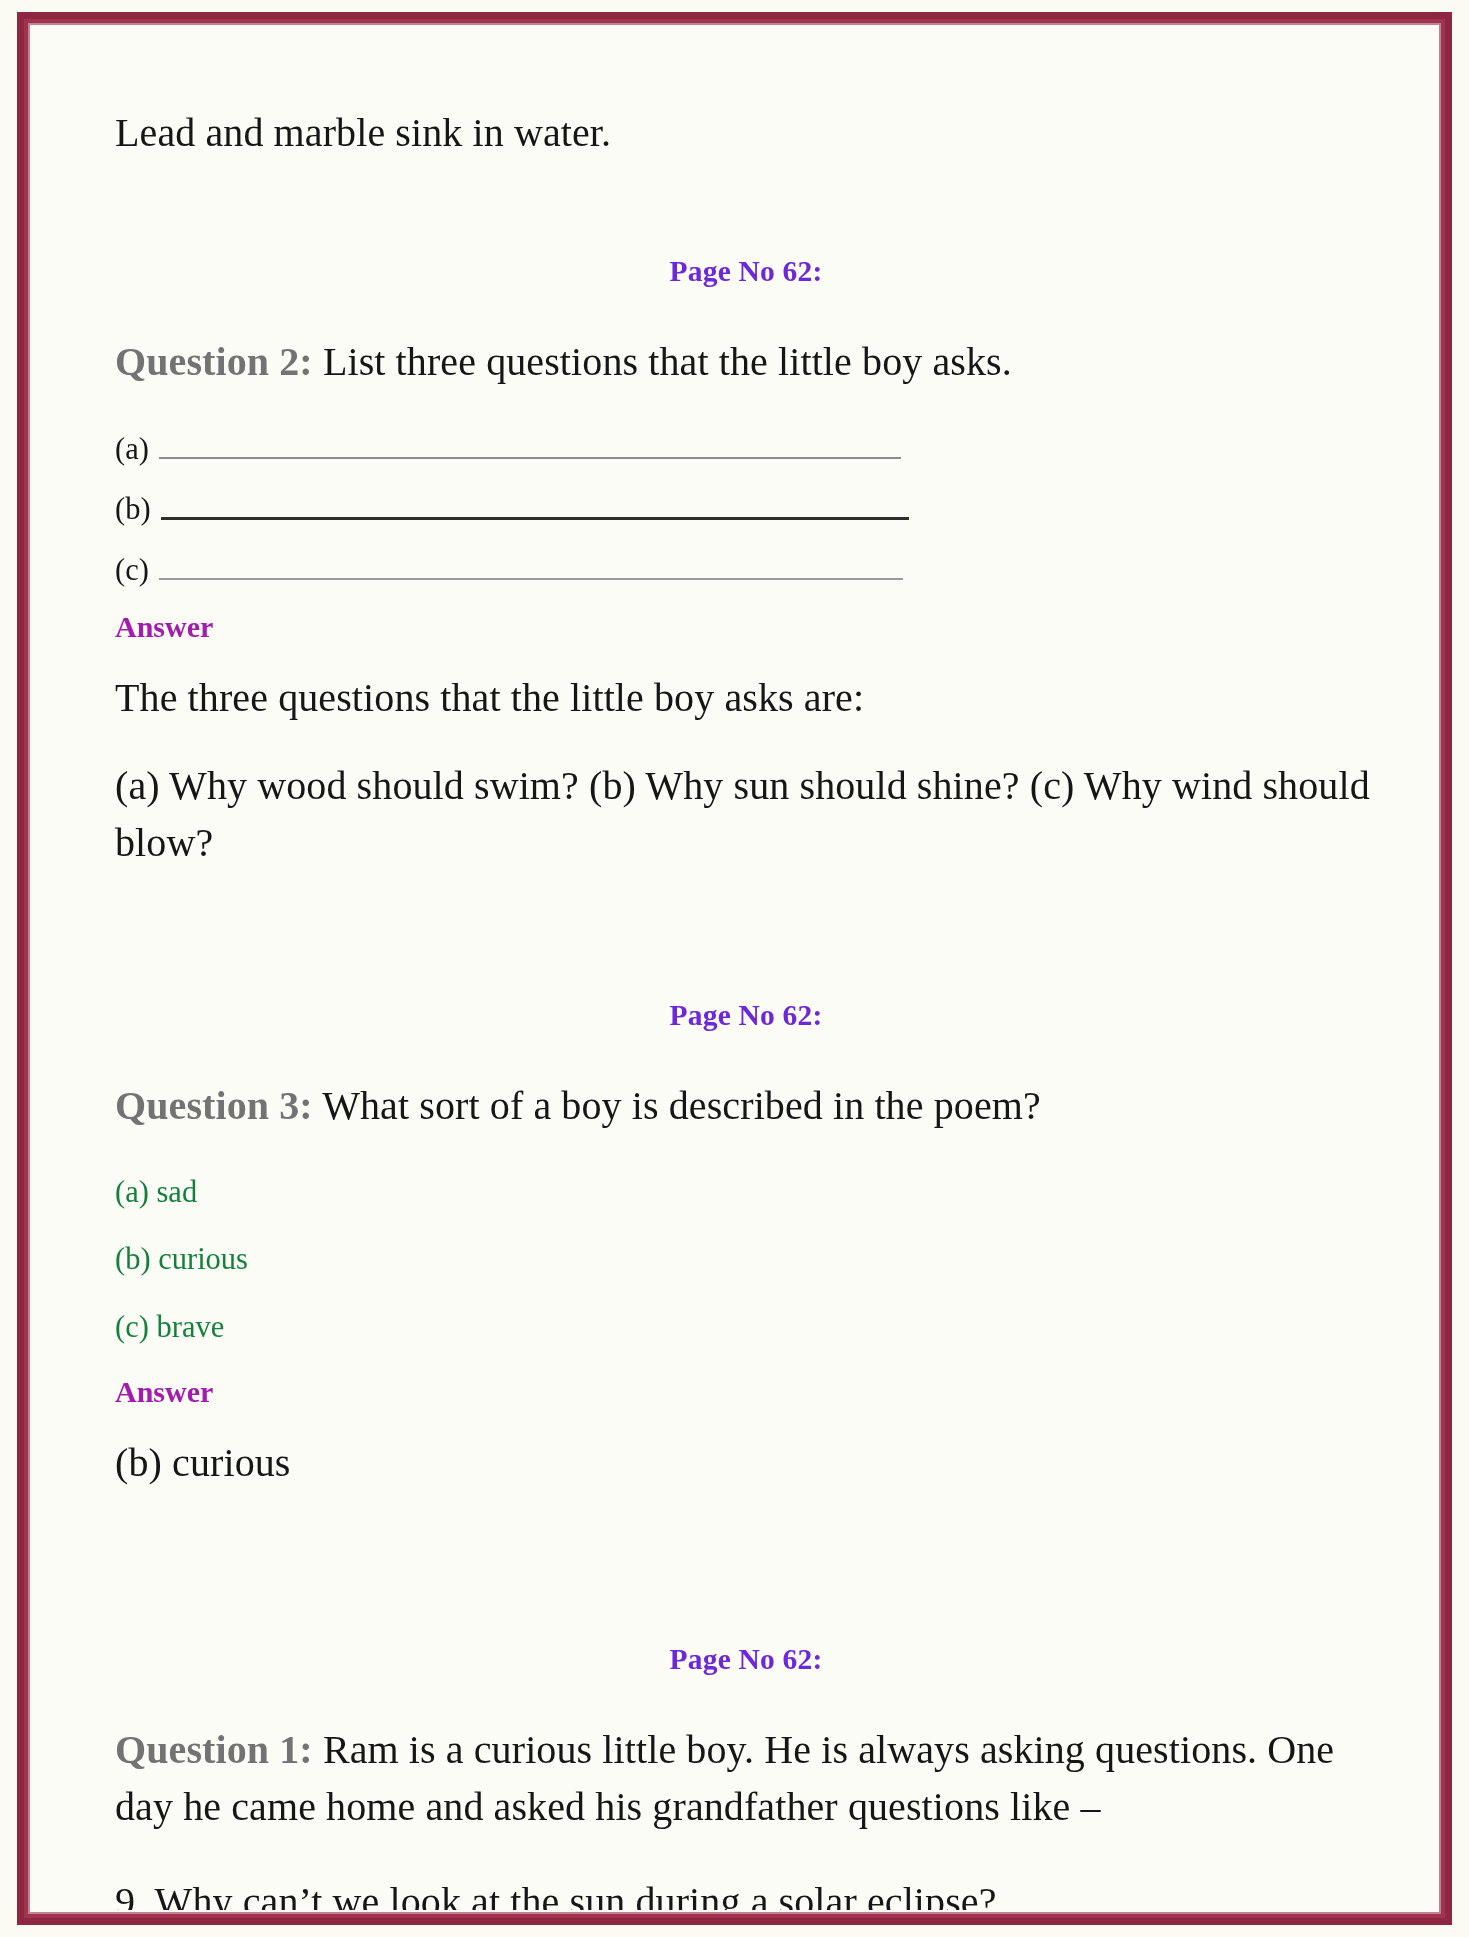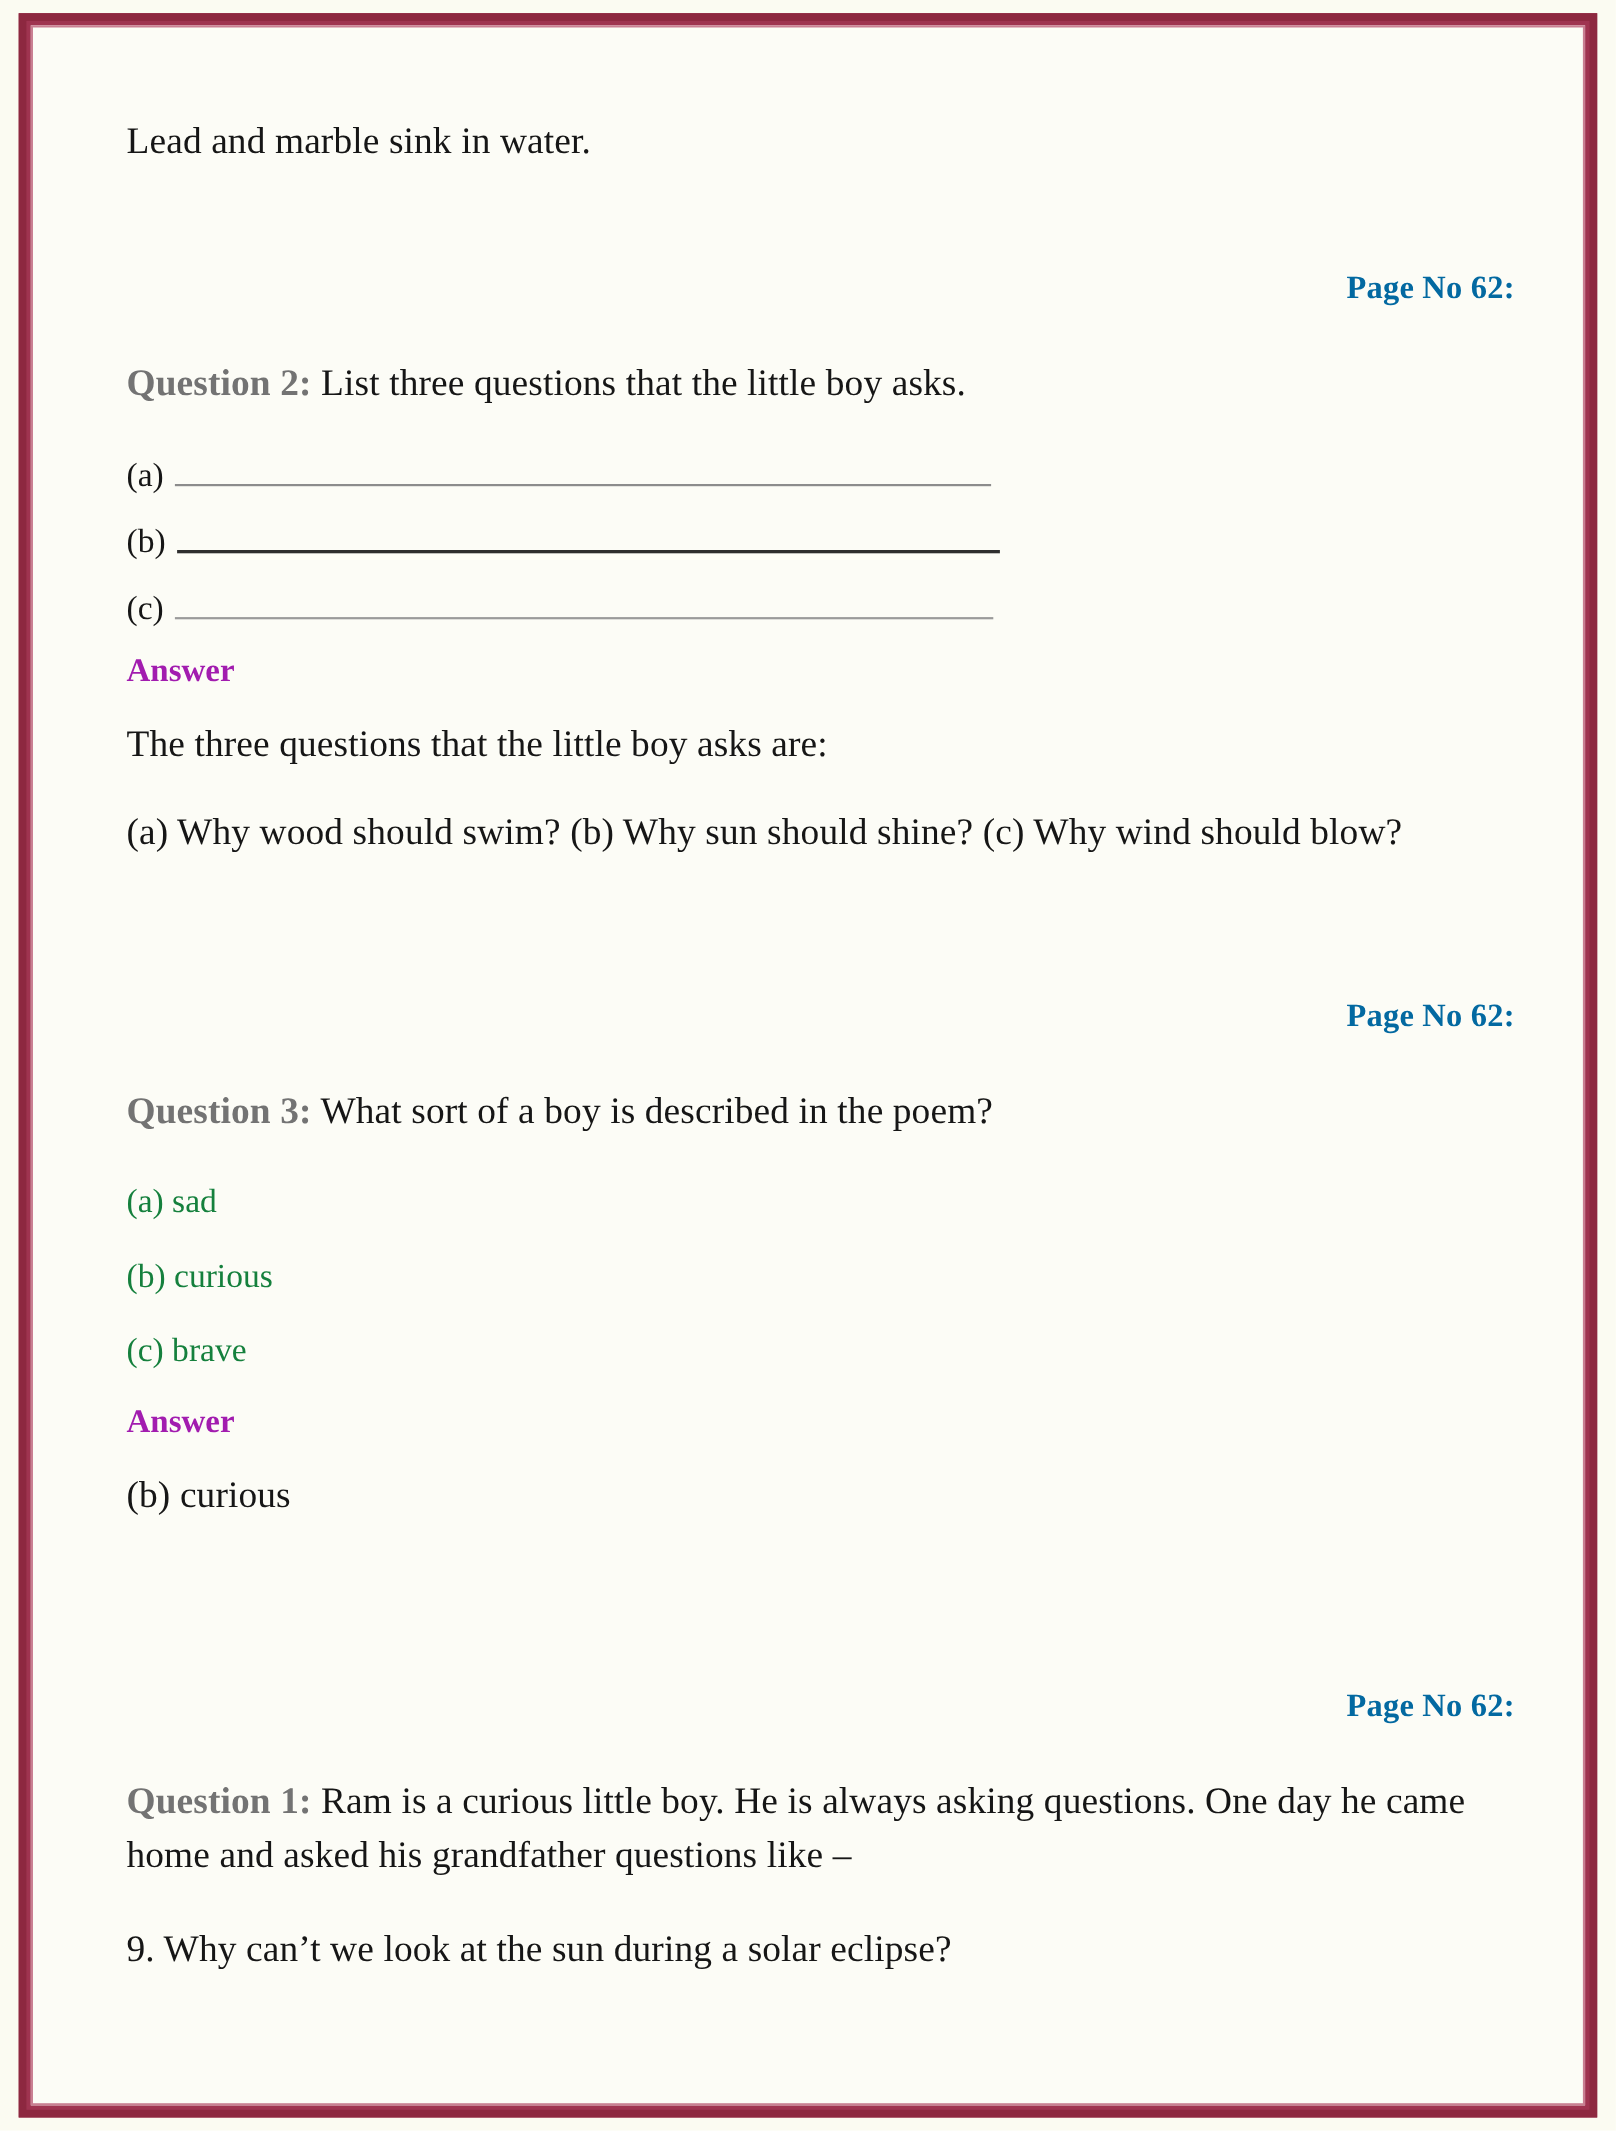--- a/index.html
+++ b/index.html
@@ -70,35 +70,35 @@
 
   .content {
     position: absolute;
     left: 83px;
     right: 60px;
     top: 78px;
     color: #1a1a1a;
   }
 
   .para {
-    font-size: 34px;
+    font-size: 40px;
     line-height: 1.42;
     margin: 0 0 31px 0;
     color: #161616;
     letter-spacing: 0.1px;
   }
   .para.tight { margin-bottom: 20px; }
 
   .page-heading {
-    text-align: right;
+    text-align: center;
     font-weight: bold;
     font-size: 29.5px;
     margin: 0;
     padding: 0;
-    color: #0369a1;
+    color: #6d28d9;
     letter-spacing: 0.2px;
   }
 
   .spacer-lg { height: 62px; }
   .spacer-md { height: 46px; }
   .spacer-xs { height: 18px; }
   .spacer-xl { height: 96px; }
   .spacer-xxl { height: 120px; }
 
   .q-label {

